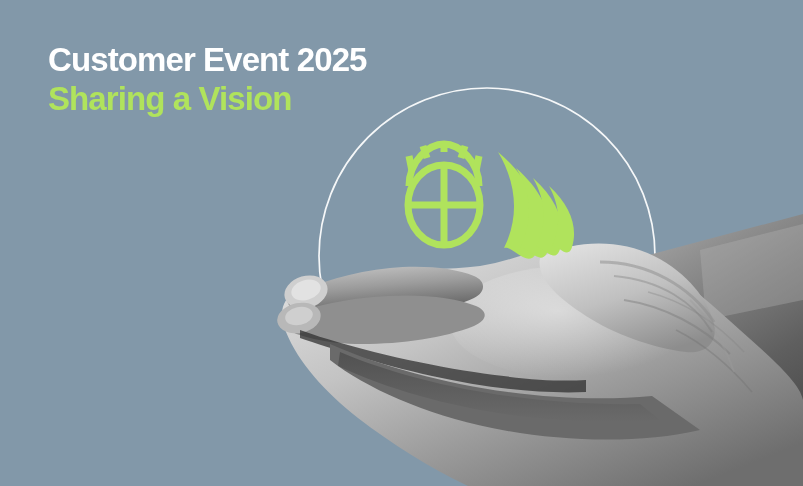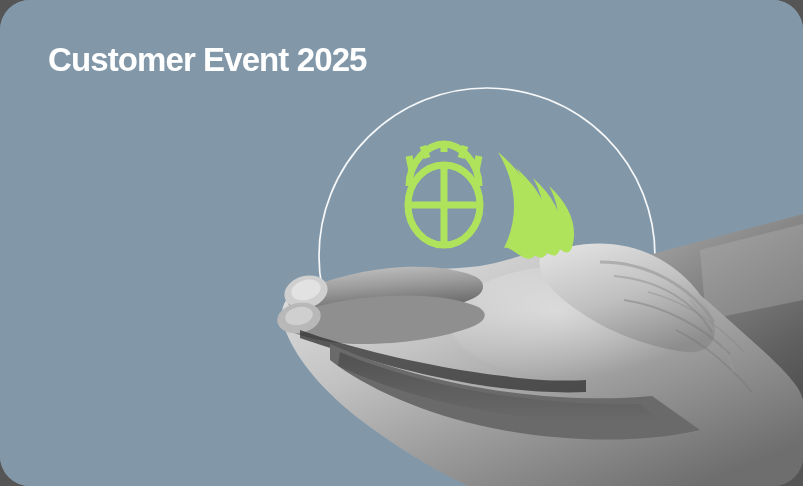--- a/index.html
+++ b/index.html
@@ -7,21 +7,20 @@
     padding: 0;
     background: #555;
   }
   #stage {
     position: relative;
     width: 803px;
     height: 486px;
     overflow: hidden;
     font-family: "Liberation Sans", sans-serif;
     background: #8298a9;
-    border-radius: 30px;
   }
   .bg-fill {
     position: absolute;
     inset: 0;
     background: #8298a9;
   }
   
   .headline {
     position: absolute;
     left: 48px;
@@ -217,15 +216,16 @@
         <path d="M 549,186
                  C 571,206 578,228 572,247
                  C 568,261 556,243 552,246
                  C 562,225 559,204 549,186 Z"></path>
       </g>
     </svg>
   </div>
 
   <div class="headline">
     <span class="line1">Customer Event 2025</span>
+    <span class="line2">Sharing a Vision</span>
   </div>
 
 </div>
 
 </body></html>

